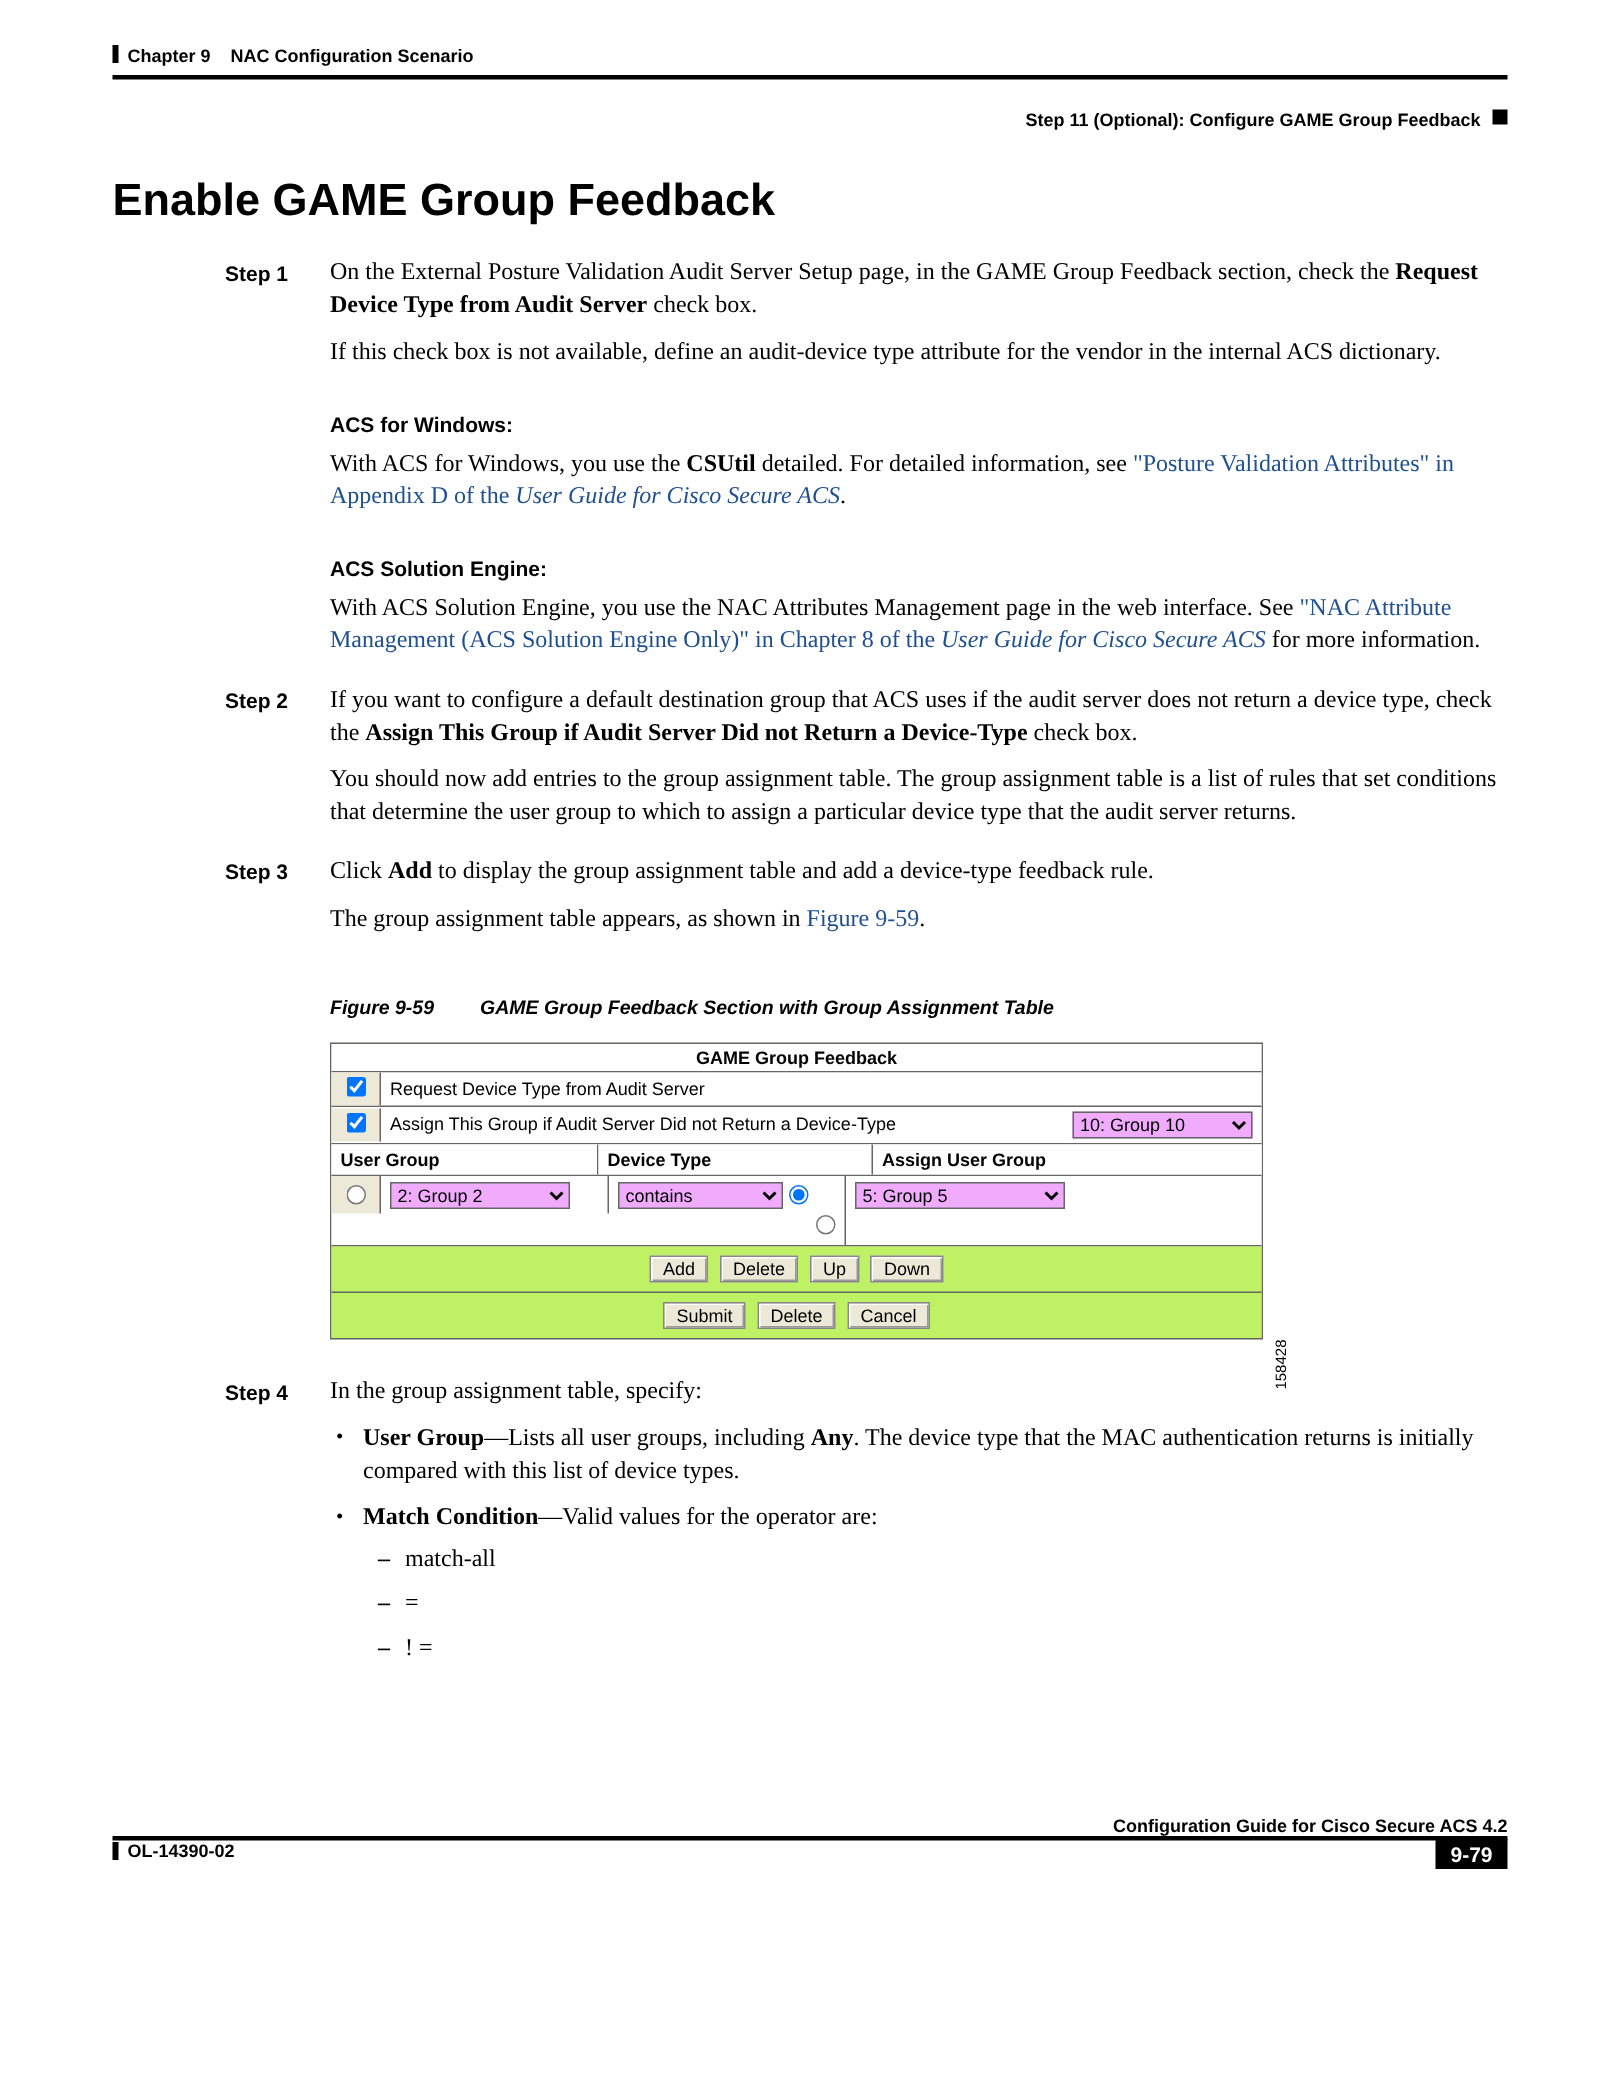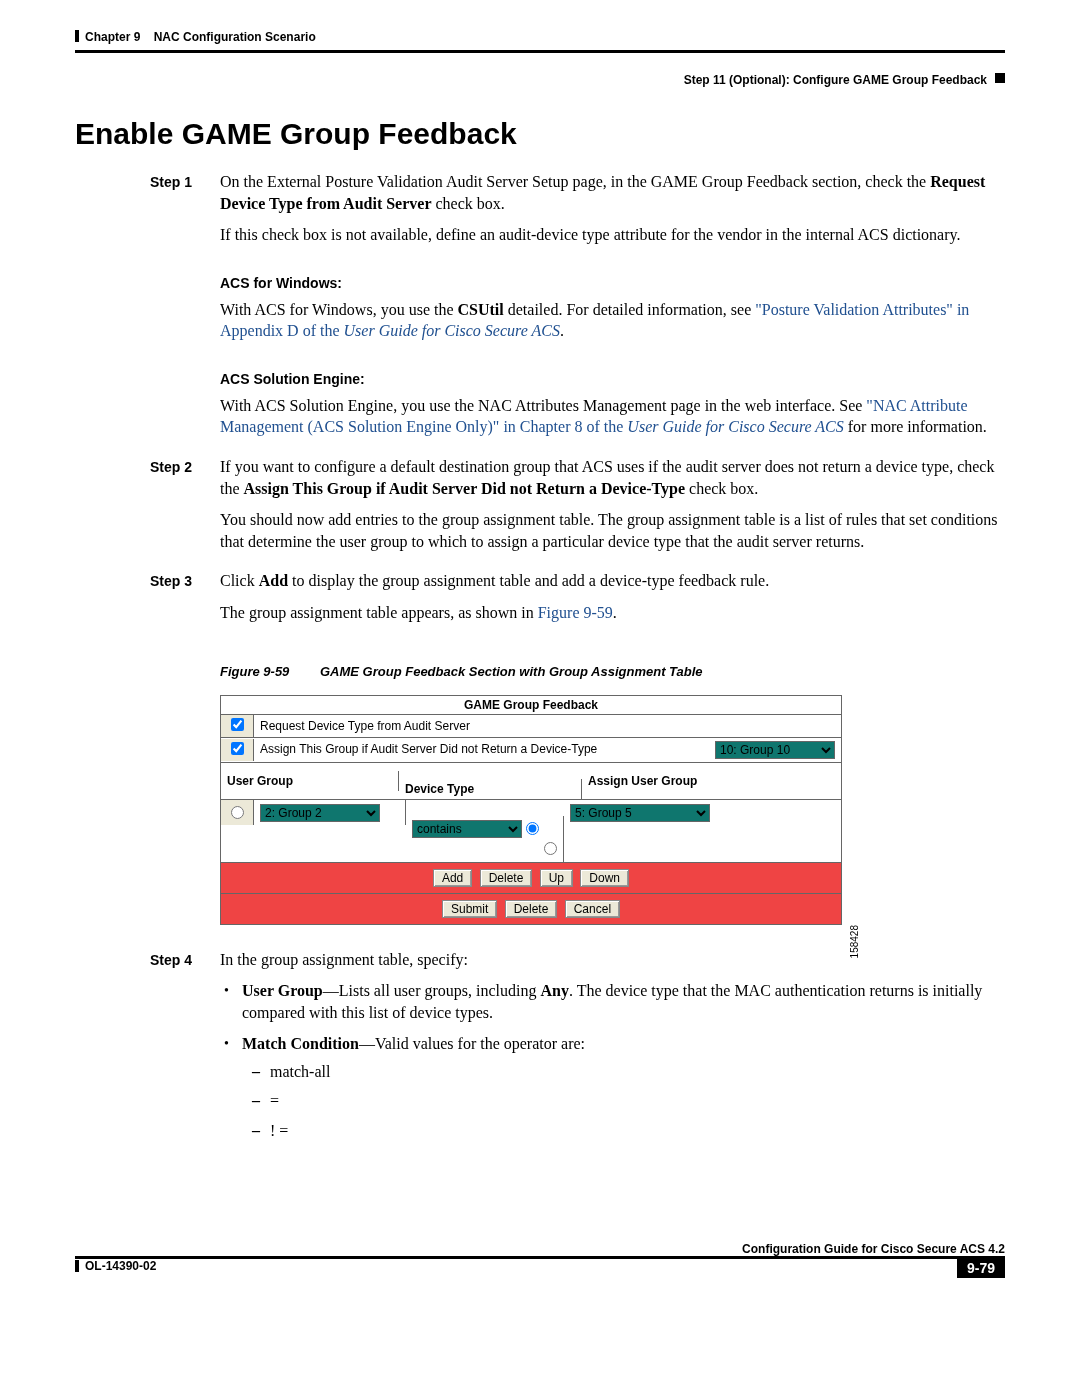--- a/index.html
+++ b/index.html
@@ -53,27 +53,27 @@
   .fig-id { position:absolute; right:-20px; bottom:0; font-size:10px; font-family:Arial,sans-serif; transform: rotate(-90deg); transform-origin: right bottom;}
   .panel { border:1px solid #666; font-family: "MS Sans Serif", Tahoma, Arial, sans-serif; font-size:12px; background:#ece9d8; width:100%;}
   .panel-title { text-align:center; background:#fff; border-bottom:1px solid #666; font-weight:bold; padding:2px 0;}
   .row { display:flex; align-items:center; border-bottom:1px solid #666; background:#fff;}
   .cell { padding:3px 6px; border-right:1px solid #666;}
   .cell:last-child{border-right:0;}
   .chkcell{ width:20px; text-align:center; background:#ece9d8;}
   input[type="checkbox"], input[type="radio"]{ margin:0;}
   .hdr .cell{ font-weight:bold; background:#fff;}
   select.figselect, input.figinput {
-    font-family: inherit; font-size:12px; border:1px solid #666; background:#0f766e;
+    font-family: inherit; font-size:12px; border:1px solid #666; background:#f0abfc;
     height:18px; box-sizing:border-box;
   }
   select.figselect{ width:120px;}
   input.figinput{ width:120px; padding:0 3px;}
   .btn { font-family:inherit; font-size:12px; border:1px solid #888; background:#ece9d8; padding:1px 8px; margin:4px 2px; box-shadow: 1px 1px 0 #fff inset, -1px -1px 0 #999 inset;}
-  .btnrow{ text-align:center; background:#ef4444; padding:2px 0; border-bottom:1px solid #666;}
+  .btnrow{ text-align:center; background:#bef264; padding:2px 0; border-bottom:1px solid #666;}
   .btnrow.last{ border-bottom:0;}
   .bullet-list { margin: 6px 0 0 0; padding-left: 22px; list-style: none;}
   .bullet-list > li { position:relative; margin-bottom:10px; line-height:1.35;}
   .bullet-list > li:before{ content:"•"; position:absolute; left:-18px; font-size:14px; top:2px;}
   .dash-list { list-style:none; padding-left: 28px; margin:6px 0;}
   .dash-list > li { position:relative; margin-bottom:8px;}
   .dash-list > li:before{ content:"–"; position:absolute; left:-18px; font-weight:bold;}
   .footer { margin-top:90px; }
   .footer-line{ border:0; border-top:3px solid #000; margin:0;}
   .footer-row{ display:flex; justify-content:space-between; align-items:flex-start;}
@@ -159,29 +159,29 @@
       </div>
       <div class="row">
         <div class="cell chkcell"><input type="checkbox" checked="" style=""></div>
         <div class="cell" style="flex:1; display:flex; align-items:center; justify-content:space-between;">
           <span style="max-width:360px; line-height:1.2;">Assign This Group if Audit Server Did not Return a Device-Type</span>
           <select class="figselect"><option>10: Group 10</option></select>
         </div>
       </div>
       <div class="row hdr">
         <div class="cell" style="width:165px;">User Group</div>
-        <div class="cell" style="width:170px;margin-top:16px;">Device Type</div>
+        <div class="cell" style="width:170px;">Device Type</div>
         <div class="cell" style="flex:1;">Assign User Group</div>
       </div>
       <div class="row" style="align-items:flex-start;">
         <div class="cell chkcell" style="padding-top:6px;"><input type="radio" style=""></div>
         <div class="cell" style="width:139px; padding-top:4px;">
           <select class="figselect" style="width:120px;"><option>2: Group 2</option></select>
         </div>
-        <div class="cell" style="width:145px; padding:4px 6px;margin-top:16px;">
+        <div class="cell" style="width:145px; padding:4px 6px;">
           <div style="display:flex; align-items:center; gap:4px;">
             <select class="figselect" style="width:110px;"><option>contains</option></select>
             <input type="radio" checked="" style="">
           </div>
           <div style="text-align:right; padding-top:4px;"><input type="radio" style=""></div>
         </div>
         <div class="cell" style="flex:1; padding-top:4px;">
           <select class="figselect" style="width:140px;"><option>5: Group 5</option></select>
         </div>
       </div>

